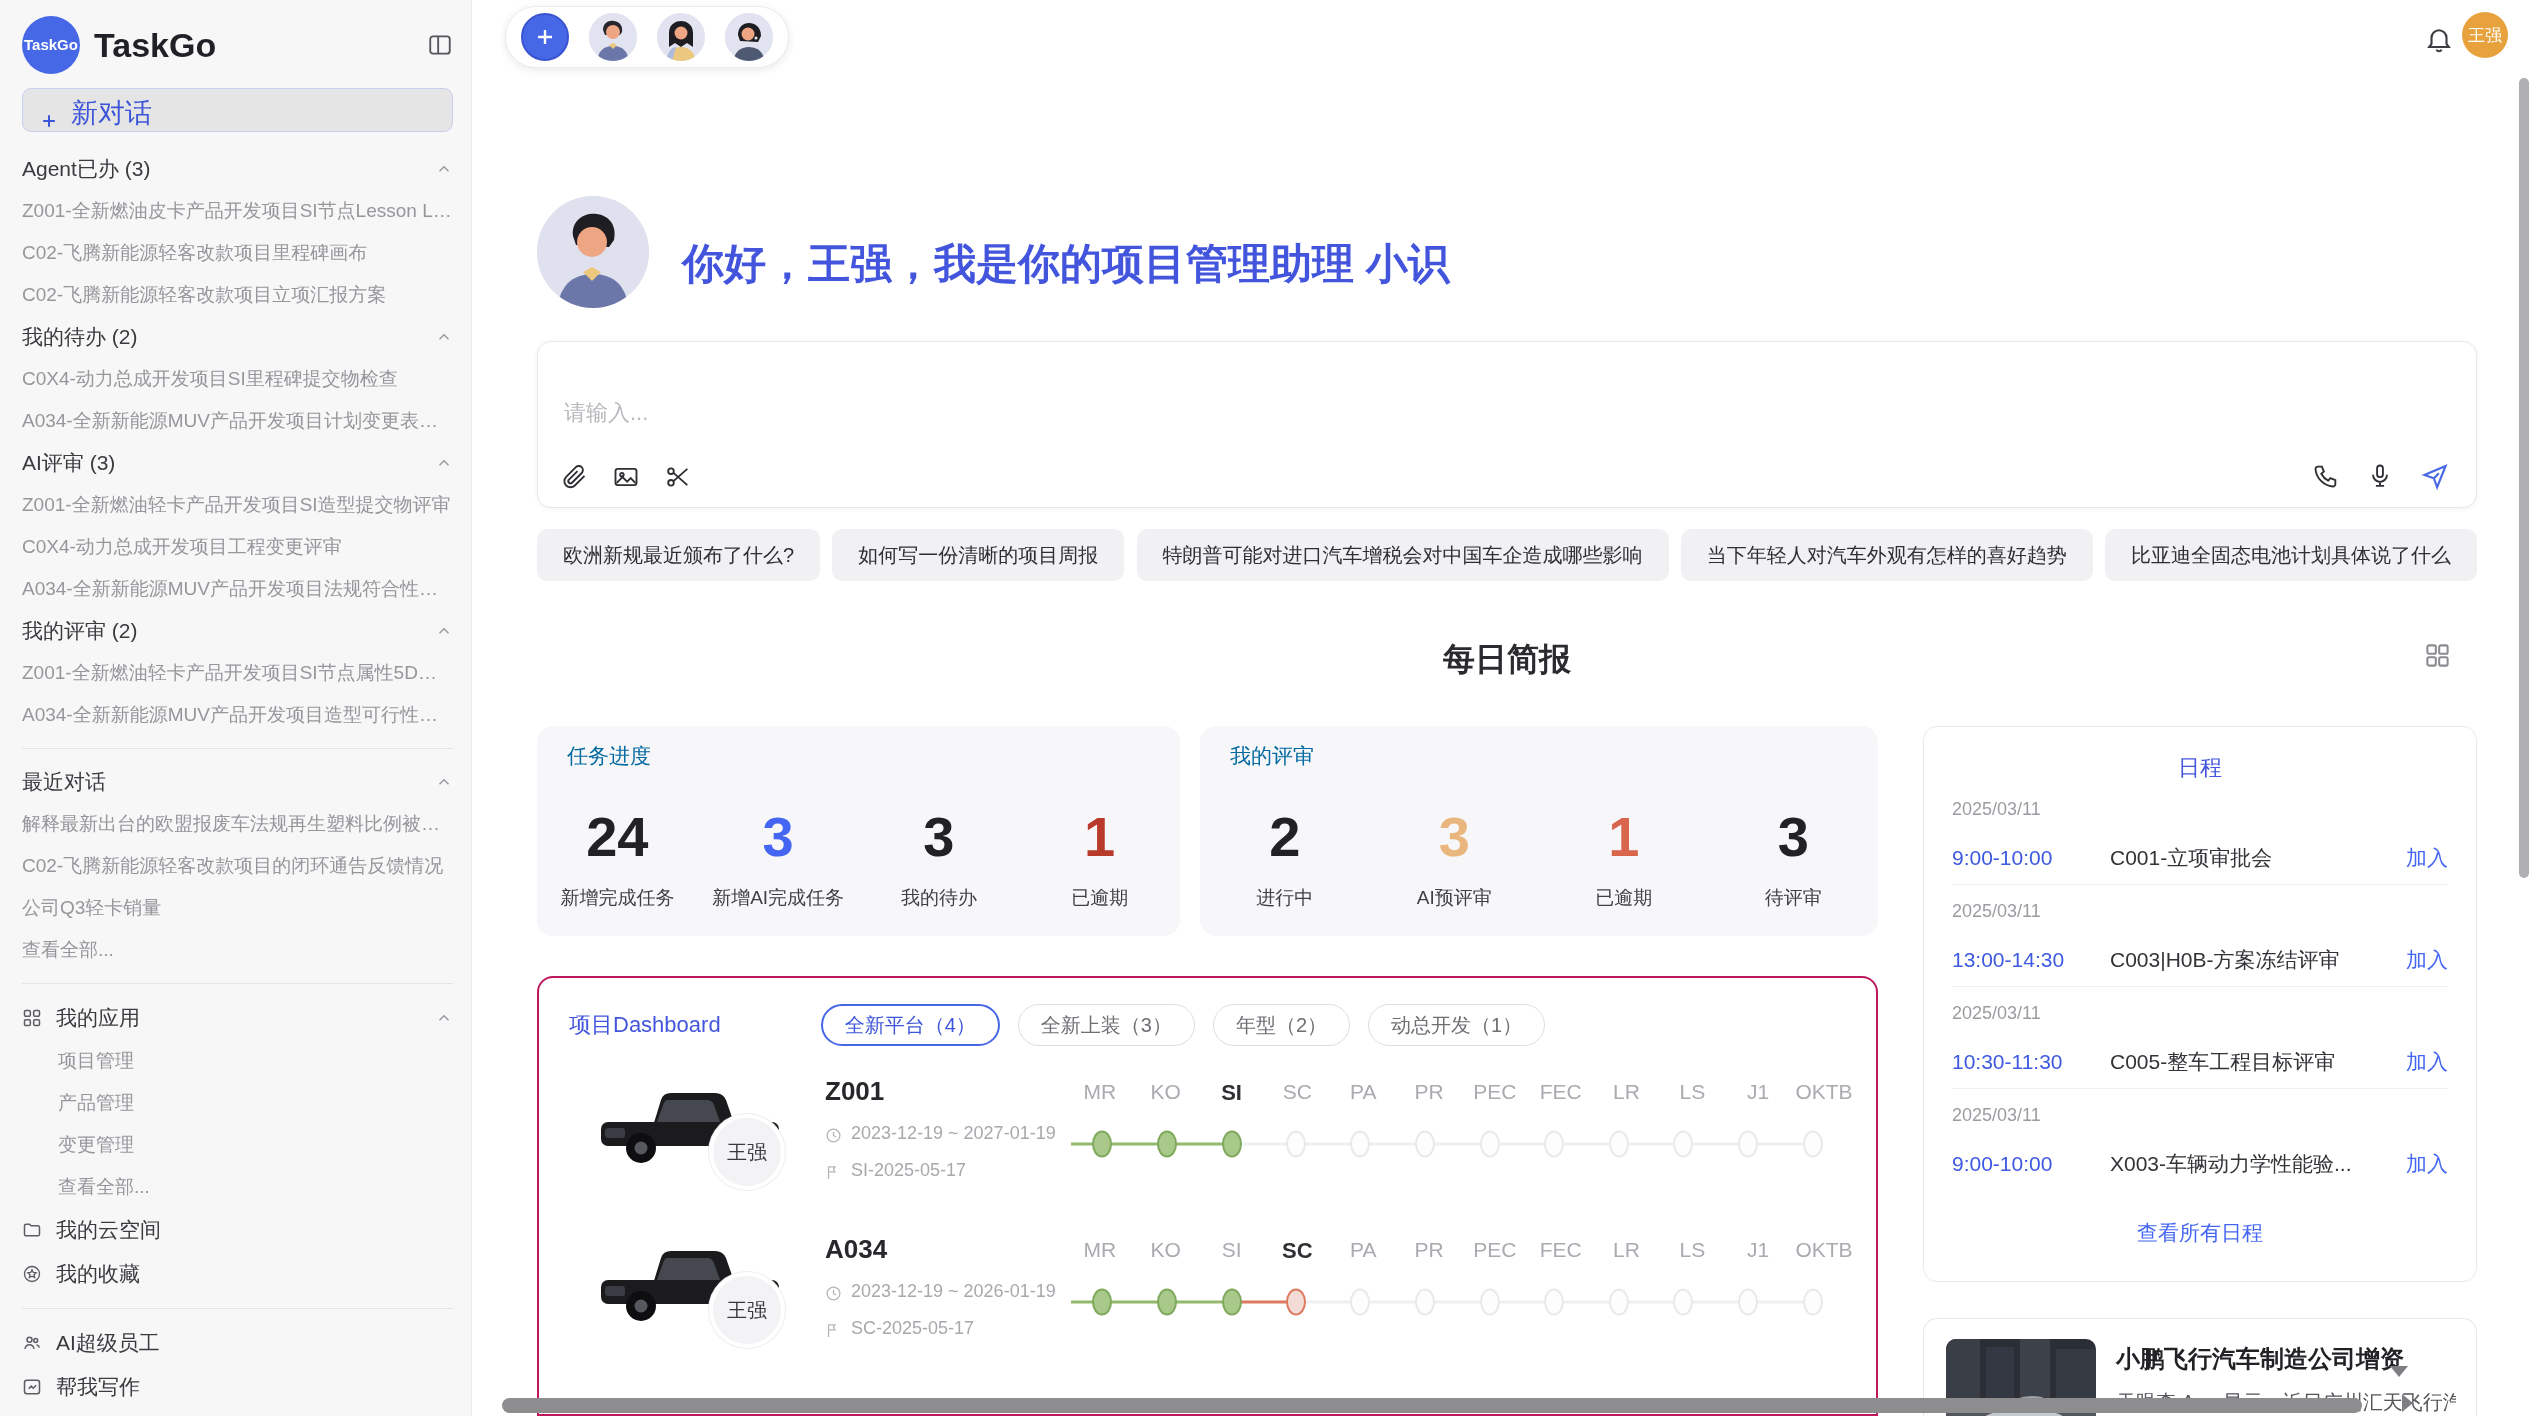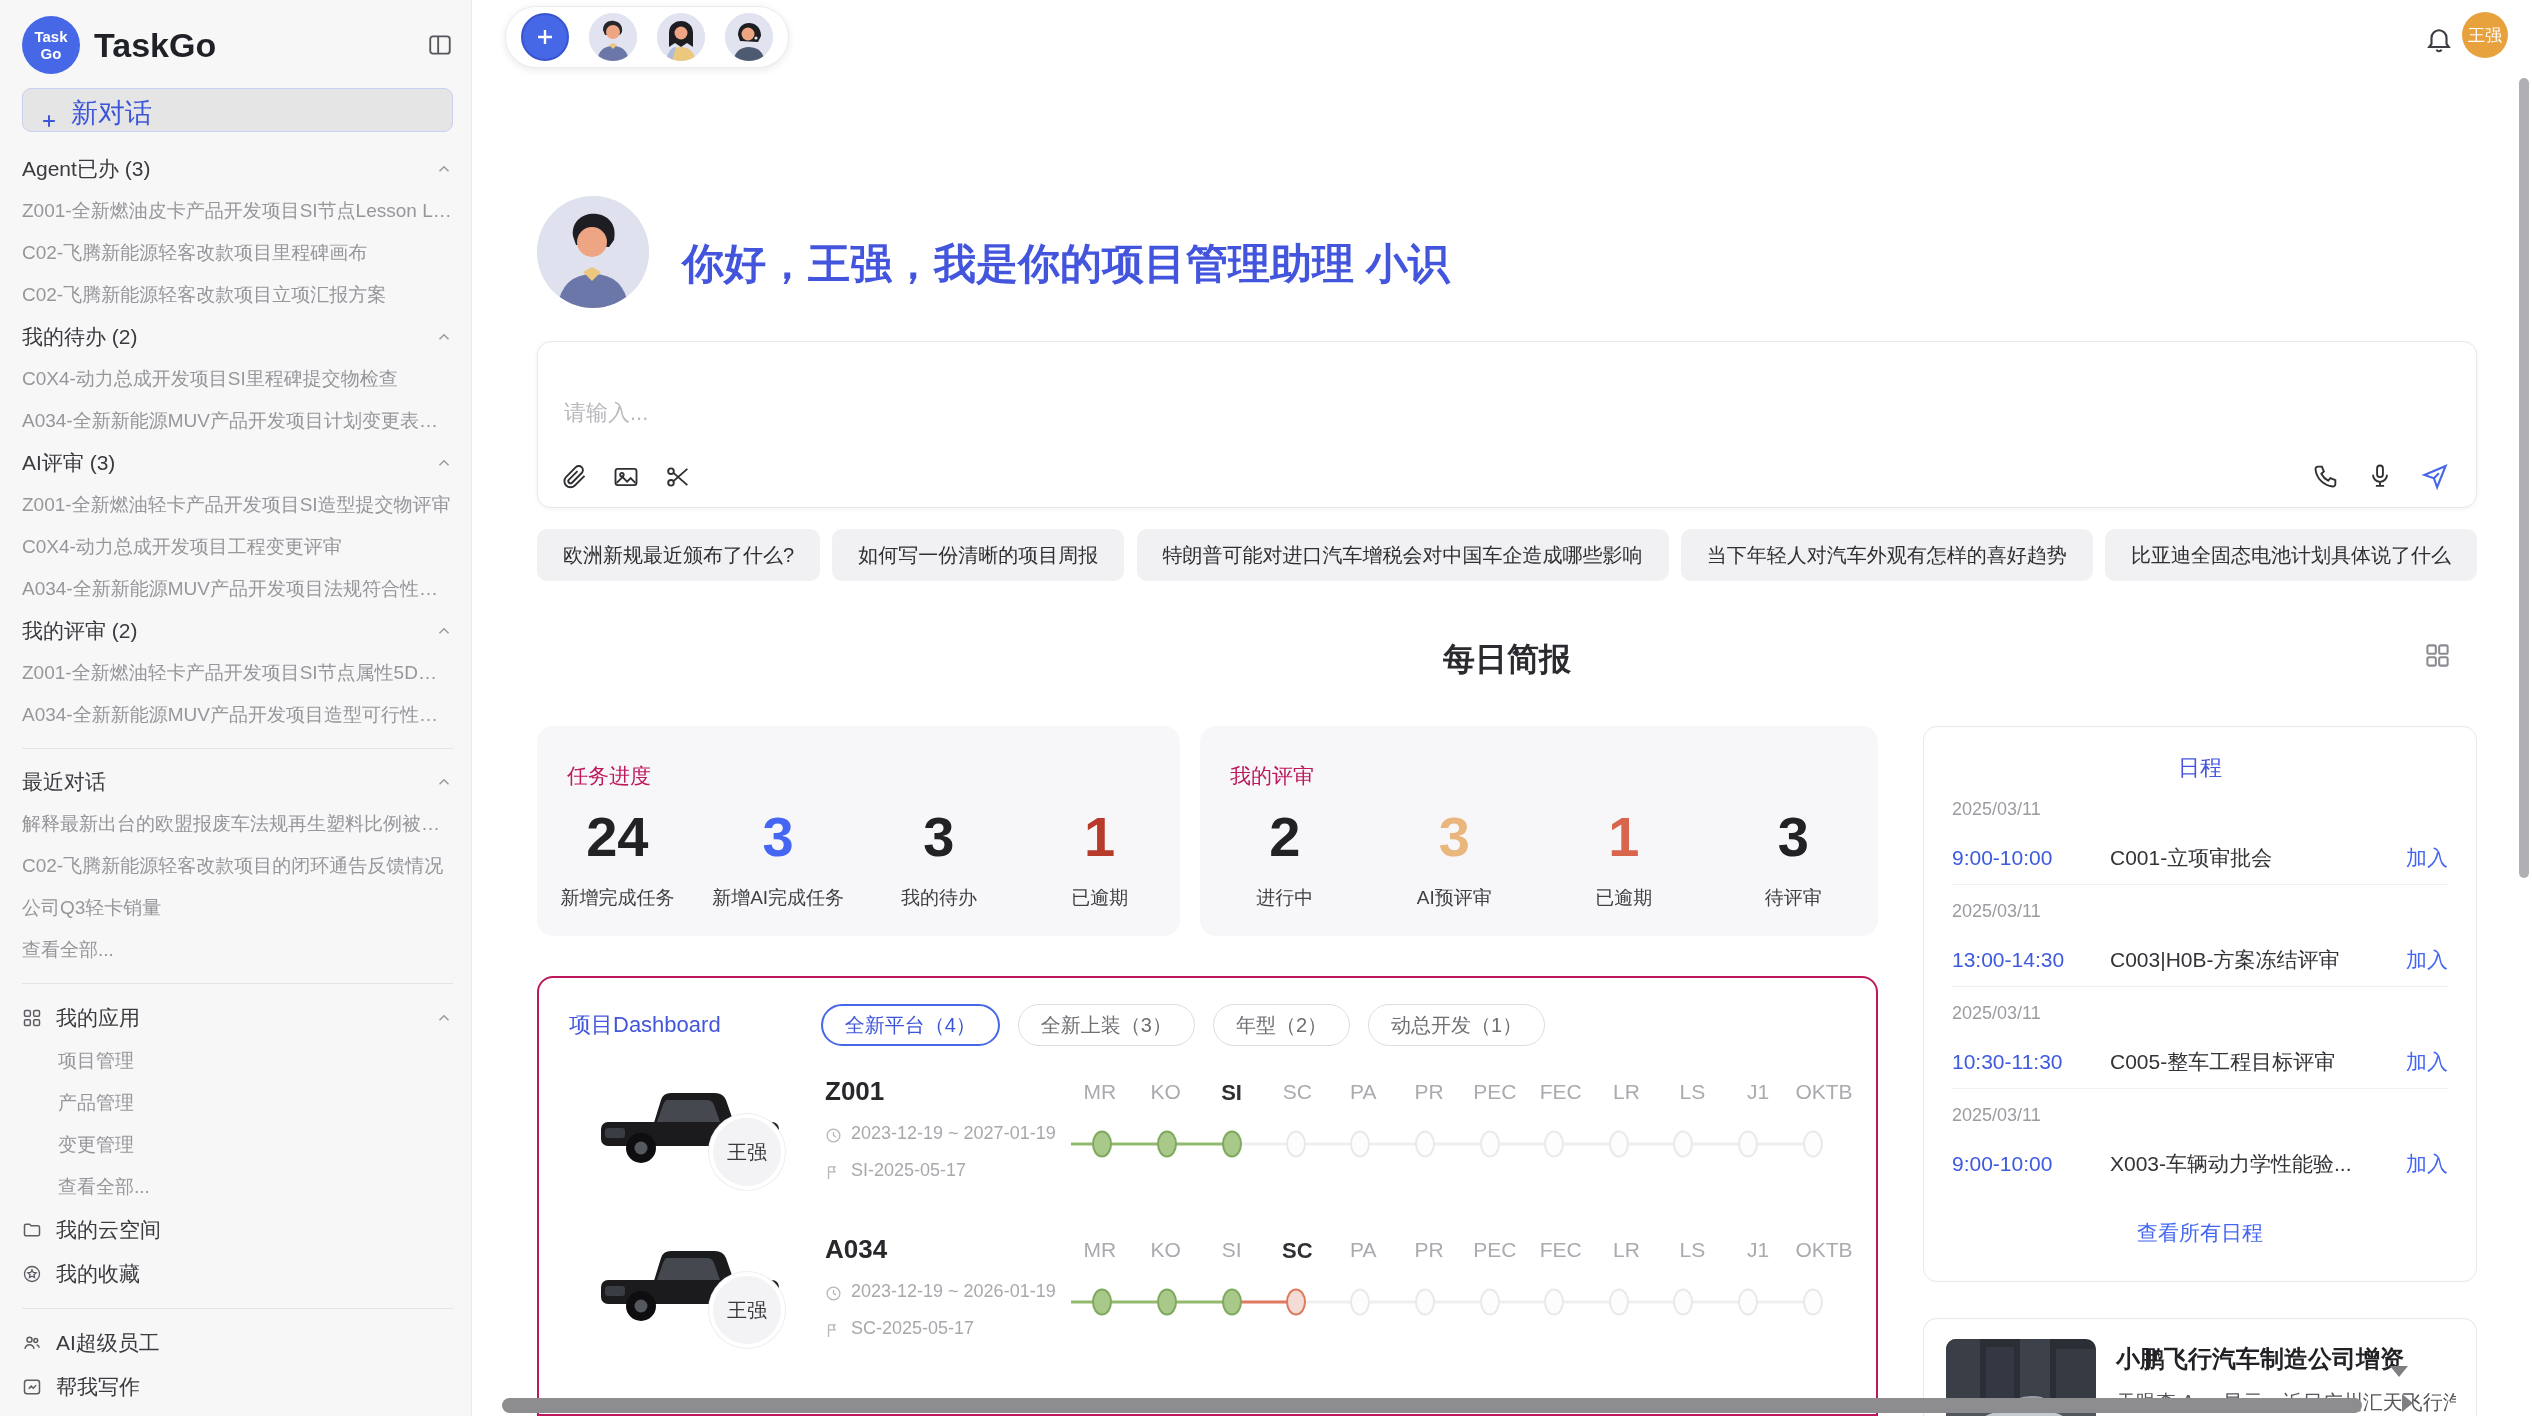--- a/index.html
+++ b/index.html
@@ -5,21 +5,21 @@
   * { margin:0; padding:0; box-sizing:border-box; }
   html,body { width:2532px; height:1416px; overflow:hidden; background:#fff;
     font-family:"Liberation Sans", sans-serif; color:#2b2b30; }
   svg { display:block; }
 
   
   .sidebar { position:absolute; left:0; top:0; width:472px; height:1416px;
     background:#f7f7f8; border-right:1px solid #eaeaed; overflow:hidden; }
   .sb-header { display:flex; align-items:center; gap:14px; padding:14px 18px 8px 22px; height:84px; }
   .logo { width:58px; height:58px; border-radius:50%; background:#4667e6; color:#fff;
-    display:flex; flex-direction:column; align-items:center; justify-content:center;
+    display:flex; flex-direction:row; align-items:center; justify-content:center;
     font-size:15px; line-height:1.15; font-weight:700; flex:none; }
   .app-title { font-size:34px; font-weight:700; color:#1f2127; flex:1; }
   .icon-btn { color:#55555c; cursor:pointer; }
   .new-chat { margin:4px 18px 12px 22px; height:44px; border:1px solid #c9cff0;
     background:#e5e5e5; border-radius:9px; display:flex; align-items:flex-end; gap:12px;
     padding:0 16px; color:#3d56d9; font-size:27px; cursor:pointer; }
   .sb-list { padding:4px 18px 0 22px; }
   .sb-sec-title { display:flex; align-items:center; height:42px; font-size:21px;
     color:#3a3a3f; font-weight:500; cursor:pointer; }
   .sb-sec-title .chev { margin-left:auto; color:#9a9aa0; }
@@ -63,21 +63,21 @@
   .chips { position:absolute; left:537px; top:529px; width:1940px; display:flex; justify-content:space-between; }
   .chip { height:52px; padding:0 26px; background:#f1f1f4; border-radius:10px; display:flex;
     align-items:center; font-size:20px; color:#2e2e33; white-space:nowrap; cursor:pointer; }
 
   
   .brief-title { position:absolute; top:638px; left:537px; width:1940px; text-align:center;
     font-size:32px; font-weight:700; color:#2a2a2f; }
   .brief-grid { position:absolute; left:2424px; top:642px; color:#8a8a90; cursor:pointer; }
 
   .stats-card { position:absolute; top:726px; height:210px; background:#f7f7f9; border-radius:16px; }
-  .stats-title { position:absolute; left:30px; top:36px; font-size:21px; color:#be185d; }
+  .stats-title { position:absolute; left:30px; top:16px; font-size:21px; color:#0369a1; }
   .stats-row { position:absolute; left:0; right:0; top:66px; bottom:8px; display:flex; }
   .stat { flex:1; display:flex; flex-direction:column; align-items:center; justify-content:center; gap:20px; }
   .stat-value { font-size:56px; font-weight:700; line-height:1; }
   .v-dark { color:#222226; } .v-blue { color:#4466f2; } .v-brick { color:#b83a2b; }
   .v-tan { color:#e9b77d; } .v-coral { color:#d9664c; }
   .stat-label { font-size:19px; color:#3f3f44; }
 
   
   .dash-card { position:absolute; left:537px; top:976px; width:1341px; height:440px;
     background:#fff; border:2px solid #be185d; border-radius:16px 16px 0 0; overflow:hidden; }

